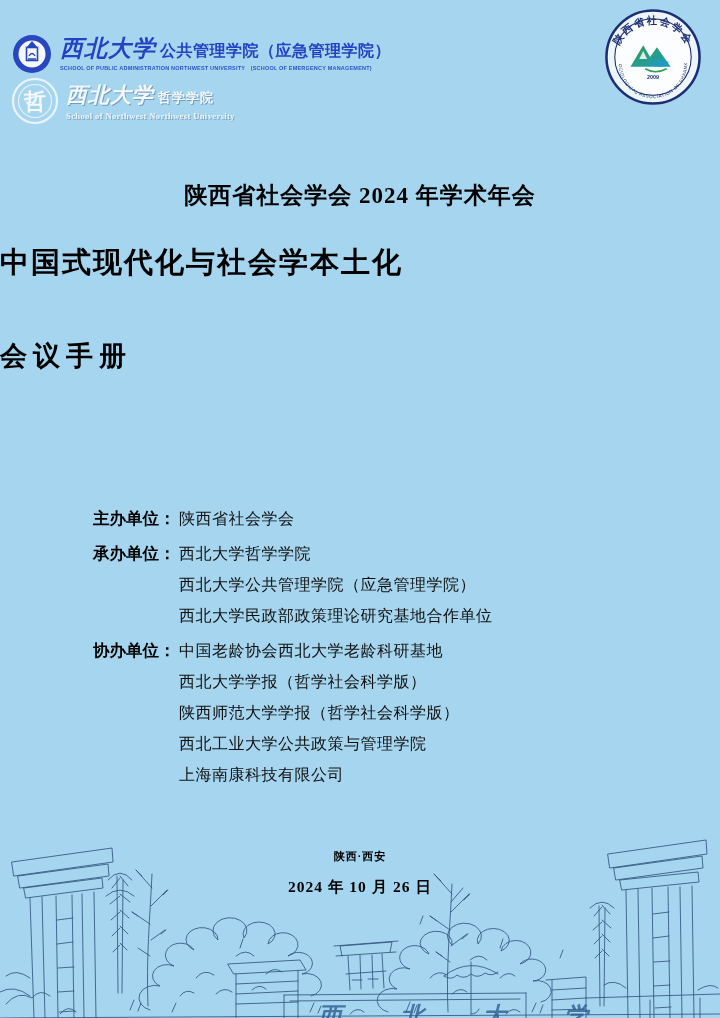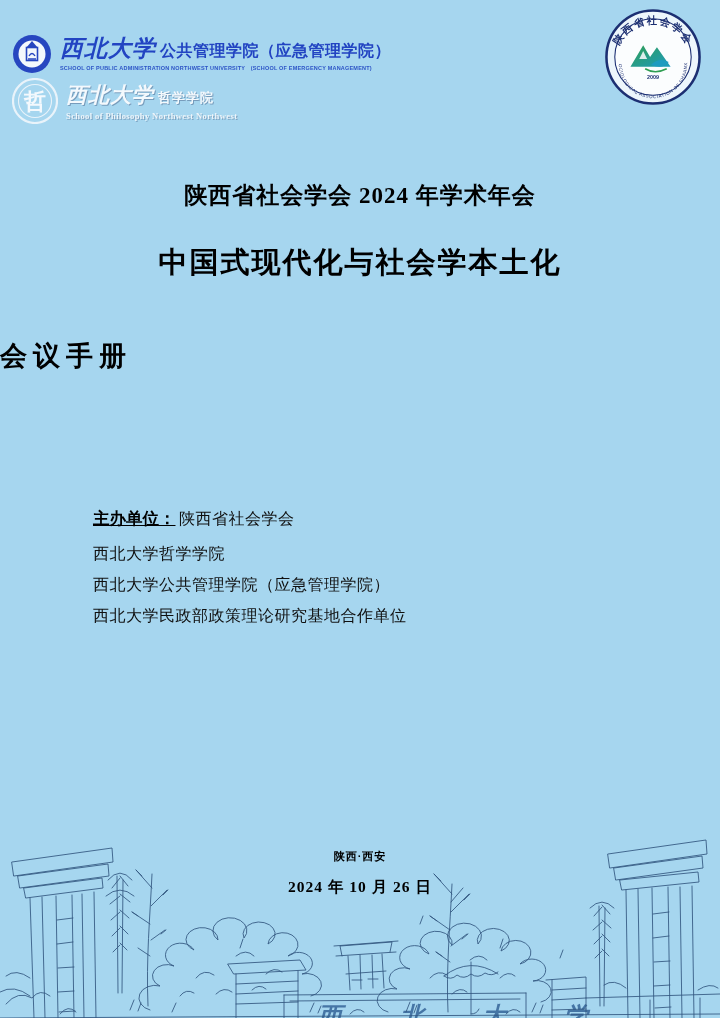--- a/index.html
+++ b/index.html
@@ -27,28 +27,28 @@
     text-shadow:1px 1px 0 rgba(80,110,145,.55);
   }
   .cn2{font-size:13px;font-weight:bold;color:#f4f9fd;letter-spacing:1px;
     text-shadow:1px 1px 0 rgba(80,110,145,.55);}
   .en2{font-family:"Liberation Serif",serif;font-size:8.5px;font-weight:bold;color:#eef5fa;
     letter-spacing:.4px;margin-top:2px;text-shadow:1px 1px 0 rgba(80,110,145,.5);white-space:nowrap;}
   .assoc-logo{right:18px;top:8px;}
   
   .title1{top:180px;left:0;width:720px;text-align:center;
     font-family:"Liberation Serif",serif;font-weight:bold;font-size:23px;letter-spacing:1px;}
-  .title2{top:243px;left:0;width:720px;text-align:center;
+  .title2{top:243px;left:0;width:720px;text-align:left;
     font-family:"Liberation Serif",serif;font-weight:bold;font-size:29px;letter-spacing:2px;}
   .title3{top:338px;left:0;width:720px;
     font-weight:bold;font-size:27px;letter-spacing:6px;}
   
   .organizers{left:93px;top:503px;width:560px;}
   .org-group{display:flex;margin-bottom:4px;}
-  .org-label{flex:0 0 86px;font-weight:bold;font-size:16.5px;line-height:31px;white-space:nowrap;text-decoration:underline;}
+  .org-label{flex:0 0 86px;font-weight:bold;font-size:16.5px;line-height:31px;white-space:nowrap;}
   .org-items{padding-left:0;}
   .org-item{font-family:"Liberation Serif",serif;font-size:16px;line-height:31px;
     letter-spacing:.5px;color:#101010;white-space:nowrap;}
   
   .footer-loc{top:849px;left:0;width:720px;text-align:center;
     font-weight:bold;font-size:11px;letter-spacing:1px;z-index:3;}
   .footer-date{top:877px;left:0;width:720px;text-align:center;
     font-family:"Liberation Serif",serif;font-weight:bold;font-size:15.5px;letter-spacing:1px;z-index:3;}
   
   .sketch{left:0;top:828px;z-index:1;}
@@ -81,21 +81,21 @@
   <div class="logo-row">
     <svg class="seal" width="46" height="46" viewBox="0 0 46 46">
       <circle cx="23" cy="23" r="22" fill="none" stroke="#e9f3fa" stroke-width="2.2"></circle>
       <circle cx="23" cy="23" r="16.5" fill="none" stroke="#e9f3fa" stroke-width="1.1"></circle>
       <text x="23" y="31" text-anchor="middle" font-size="22" font-weight="bold" fill="#f4f9fd" font-family="Liberation Serif, serif">哲</text>
     </svg>
     <div class="logo-text">
       <div>
         <span class="calli2">西北大学</span><span class="cn2">哲学学院</span>
       </div>
-      <div class="en2">School of Philosophy  Northwest Northwest</div>
+      <div class="en2">School of Northwest  Northwest University</div>
     </div>
   </div>
 </div>
 
 <svg class="abs assoc-logo" width="98" height="98" viewBox="0 0 100 100">
   <circle cx="50" cy="50" r="47.5" fill="#edf6fc" stroke="#1c2f72" stroke-width="2.6"></circle>
   <circle cx="50" cy="50" r="39" fill="#fbfdfe" stroke="#1c2f72" stroke-width="1.1"></circle>
   <defs>
     <path id="arcTop" d="M 12,54 A 38,38 0 0 1 88,54"></path>
     <path id="arcBottom" d="M 15,57 A 35,35 0 0 0 85,57"></path>
@@ -122,24 +122,35 @@
 <div class="abs title3">会议手册</div>
 
 <div class="abs organizers">
     <div class="org-group">
       <span class="org-label">主办单位：</span>
       <div class="org-items">
         <div class="org-item">陕西省社会学会</div>
       </div>
     </div>
     <div class="org-group">
+      <span class="org-label">承办单位：</span>
       <div class="org-items">
         <div class="org-item">西北大学哲学学院</div>
         <div class="org-item">西北大学公共管理学院（应急管理学院）</div>
         <div class="org-item">西北大学民政部政策理论研究基地合作单位</div>
+      </div>
+    </div>
+    <div class="org-group">
+      <span class="org-label">协办单位：</span>
+      <div class="org-items">
+        <div class="org-item">中国老龄协会西北大学老龄科研基地</div>
+        <div class="org-item">西北大学学报（哲学社会科学版）</div>
+        <div class="org-item">陕西师范大学学报（哲学社会科学版）</div>
+        <div class="org-item">西北工业大学公共政策与管理学院</div>
+        <div class="org-item">上海南康科技有限公司</div>
       </div>
     </div>
   </div>
 
 <div class="abs footer-loc">陕西·西安</div>
 <div class="abs footer-date">2024 年 10 月 26 日</div>
 
 <svg class="abs sketch" width="720" height="190" viewBox="0 0 720 190">
 
   <g>

